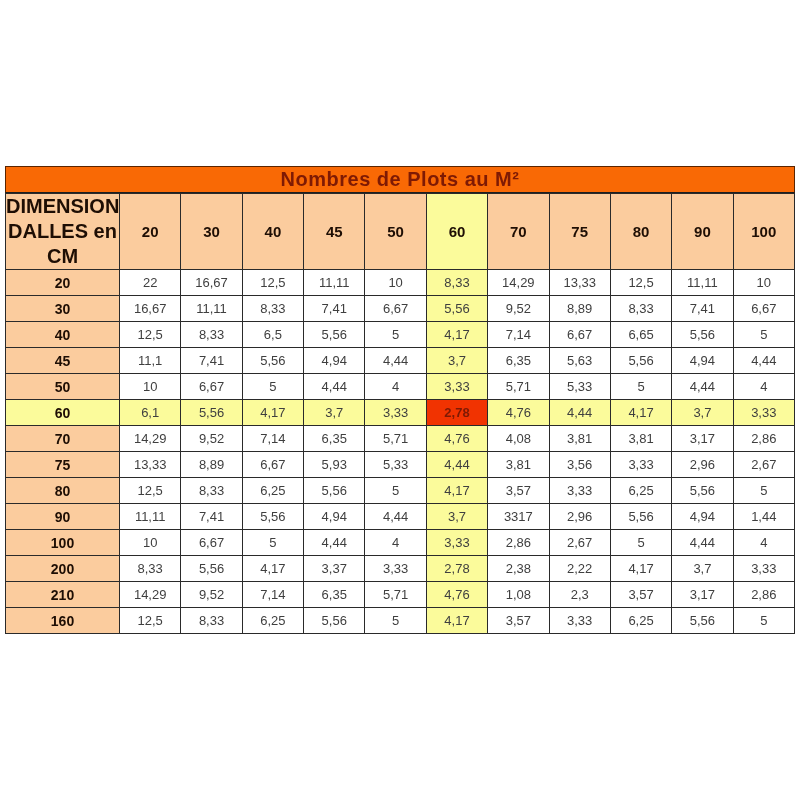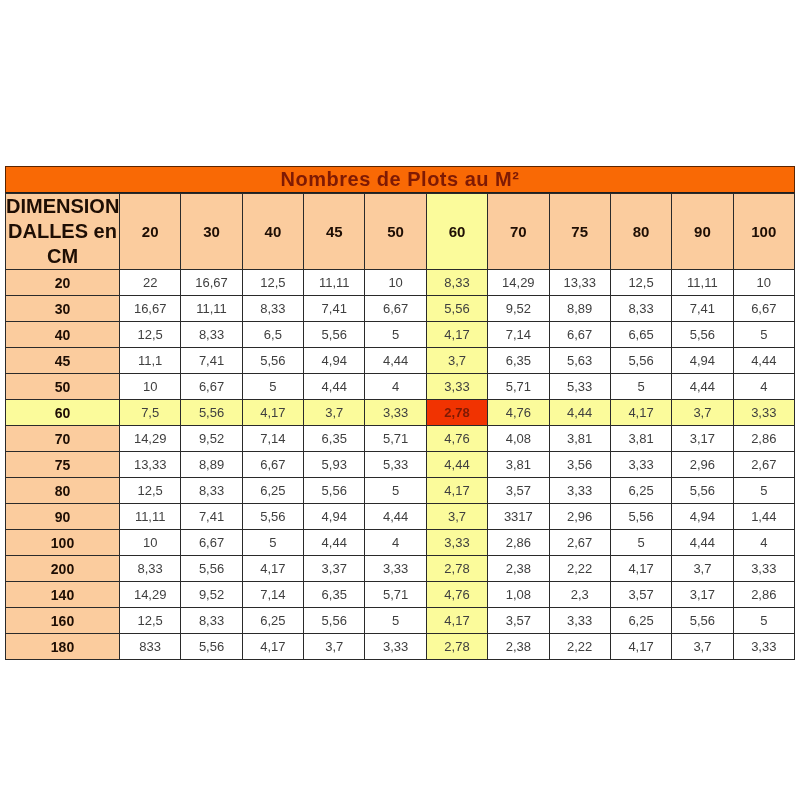--- a/index.html
+++ b/index.html
@@ -176,21 +176,21 @@
             <td>4</td>
             <td class="hl">3,33</td>
             <td>5,71</td>
             <td>5,33</td>
             <td>5</td>
             <td>4,44</td>
             <td>4</td>
           </tr>
           <tr>
             <th class="hl">60</th>
-            <td class="hl">7,5</td>
+            <td class="hl">6,1</td>
             <td class="hl">5,56</td>
             <td class="hl">4,17</td>
             <td class="hl">3,7</td>
             <td class="hl">3,33</td>
             <td class="hot">2,78</td>
             <td class="hl">4,76</td>
             <td class="hl">4,44</td>
             <td class="hl">4,17</td>
             <td class="hl">3,7</td>
             <td class="hl">3,33</td>
@@ -273,21 +273,21 @@
             <td>3,37</td>
             <td>3,33</td>
             <td class="hl">2,78</td>
             <td>2,38</td>
             <td>2,22</td>
             <td>4,17</td>
             <td>3,7</td>
             <td>3,33</td>
           </tr>
           <tr>
-            <th>140</th>
+            <th>210</th>
             <td>14,29</td>
             <td>9,52</td>
             <td>7,14</td>
             <td>6,35</td>
             <td>5,71</td>
             <td class="hl">4,76</td>
             <td>1,08</td>
             <td>2,3</td>
             <td>3,57</td>
             <td>3,17</td>
@@ -300,30 +300,16 @@
             <td>6,25</td>
             <td>5,56</td>
             <td>5</td>
             <td class="hl">4,17</td>
             <td>3,57</td>
             <td>3,33</td>
             <td>6,25</td>
             <td>5,56</td>
             <td>5</td>
           </tr>
-          <tr>
-            <th>180</th>
-            <td>833</td>
-            <td>5,56</td>
-            <td>4,17</td>
-            <td>3,7</td>
-            <td>3,33</td>
-            <td class="hl">2,78</td>
-            <td>2,38</td>
-            <td>2,22</td>
-            <td>4,17</td>
-            <td>3,7</td>
-            <td>3,33</td>
-          </tr>
         </tbody>
     </table>
   </div>
 </div>
 
 </body></html>

